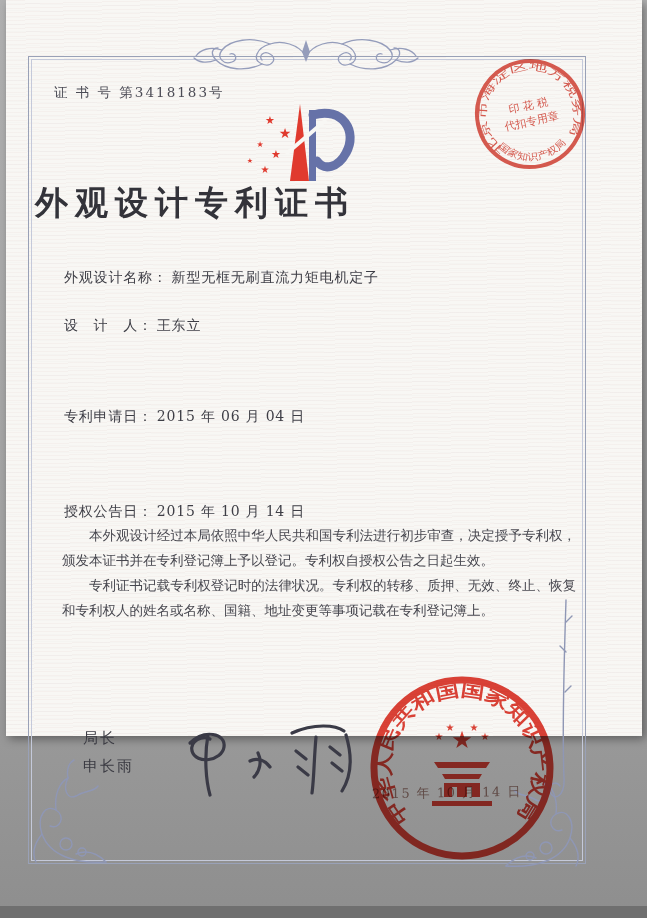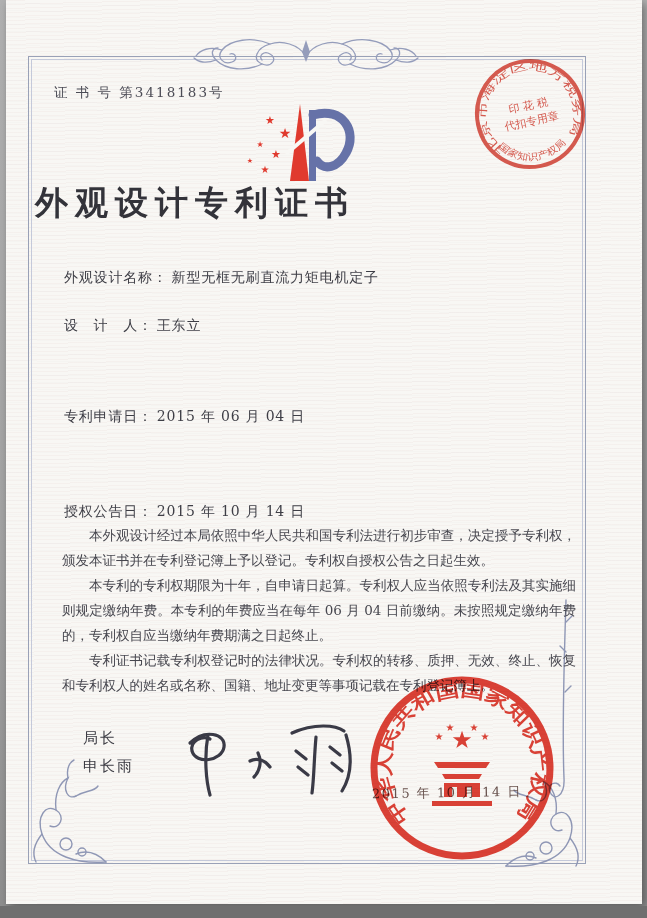--- a/index.html
+++ b/index.html
@@ -3,21 +3,21 @@
 <meta charset="utf-8">
 <style>
   html,body{margin:0;padding:0;}
   body{
     width:647px;height:918px;position:relative;overflow:hidden;
     background:linear-gradient(180deg,#b2b2b2 0%,#a3a3a3 60%,#8e8e8e 100%);
     font-family:"DejaVu Serif","Liberation Serif",serif;
   }
   .abs{position:absolute;}
   .paper{
-    position:absolute;left:6px;top:0px;width:636px;height:904px;
+    position:absolute;left:6px;top:0px;width:636px;height:736px;
     background:#f8f7f4;
     box-shadow:3px 3px 9px rgba(0,0,0,.38);
   }
   .texture{
     position:absolute;inset:0;pointer-events:none;opacity:.55;
     background:
       repeating-linear-gradient(178.5deg,
         rgba(193,128,128,.10) 0px, rgba(193,128,128,.10) 1px,
         rgba(255,255,255,0) 1px, rgba(255,255,255,0) 4px),
       repeating-linear-gradient(181deg,
@@ -147,21 +147,20 @@
   </div>
   <div class="field" style="top:408px">
     <span>专利申请日：</span><span class="val">2015 年 06 月 04 日</span>
   </div>
   <div class="field" style="top:503px">
     <span>授权公告日：</span><span class="val">2015 年 10 月 14 日</span>
   </div>
 
   <div class="body-text">
     <p>本外观设计经过本局依照中华人民共和国专利法进行初步审查，决定授予专利权，颁发本证书并在专利登记簿上予以登记。专利权自授权公告之日起生效。</p>
-    <p>本专利的专利权期限为十年，自申请日起算。专利权人应当依照专利法及其实施细则规定缴纳年费。本专利的年费应当在每年 06 月 04 日前缴纳。未按照规定缴纳年费的，专利权自应当缴纳年费期满之日起终止。</p>
     <p>专利证书记载专利权登记时的法律状况。专利权的转移、质押、无效、终止、恢复和专利权人的姓名或名称、国籍、地址变更等事项记载在专利登记簿上。</p>
   </div>
 
   <div class="sig-label" style="top:729px">局长</div>
   <div class="sig-label" style="top:757px">申长雨</div>
 
   <svg class="abs" style="left:140px;top:695px" width="220" height="115" viewBox="0 0 220 115">
     <g stroke="#3a3a46" stroke-width="3.2" fill="none" stroke-linecap="round" stroke-linejoin="round">
       <path d="M62,40 C58,62 60,86 64,100"></path>
       <path d="M44,48 C58,34 80,38 78,52 C76,66 50,70 46,56 C44,46 56,40 64,44"></path>

